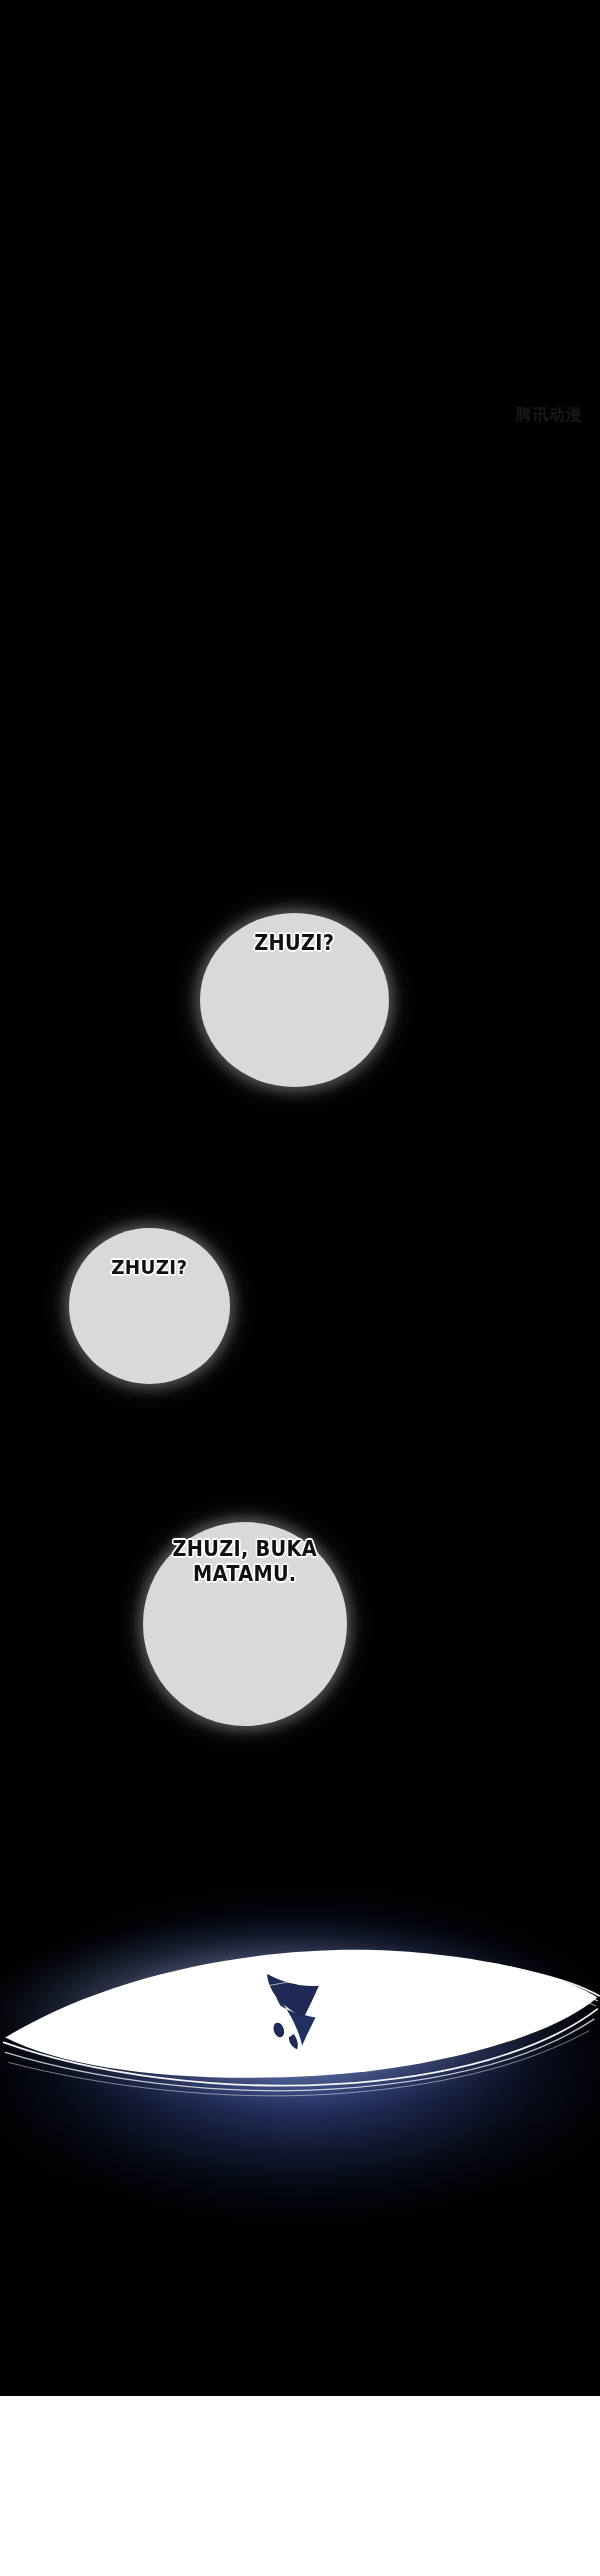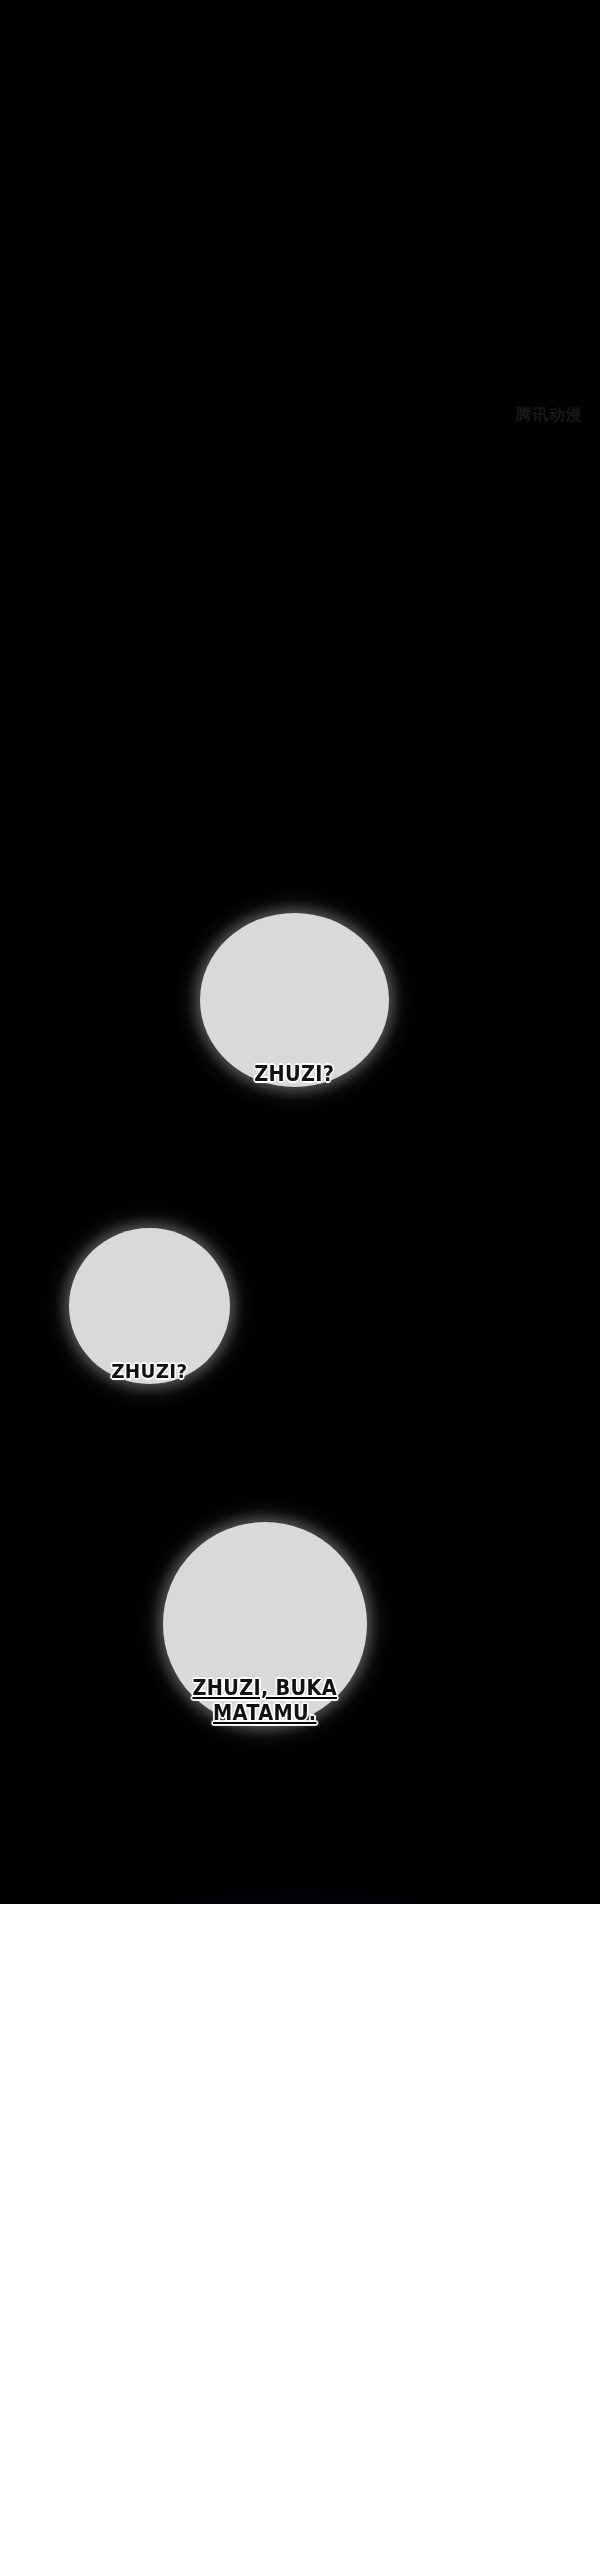--- a/index.html
+++ b/index.html
@@ -8,21 +8,21 @@
     padding: 0;
     background: #ffffff;
   }
   body {
     font-family: "DejaVu Sans", sans-serif;
   }
 
   #page {
     position: relative;
     width: 601px;
-    height: 1904px;
+    height: 2576px;
     overflow: hidden;
     background: #4d7c0f;
   }
 
   
   #comic-panel {
     position: absolute;
     left: 0;
     top: 0;
     width: 601px;
@@ -55,21 +55,21 @@
     white-space: nowrap;
     user-select: none;
   }
 
   
   .bubble {
     position: absolute;
     border-radius: 50%;
     background: #d9d9d7;
     display: flex;
-    align-items: flex-end;
+    align-items: flex-start;
     justify-content: center;
     box-shadow:
       0 0 11.7px 5px rgba(217,217,215,0.30),
       0 0 25px 10px rgba(200,200,200,0.12);
   }
   .bubble-text {
     position: relative;
     width: 86%;
     text-align: center;
     font-family: "DejaVu Sans", sans-serif;
@@ -87,21 +87,21 @@
       0 -1.7px 0 #ffffff, 0 1.7px 0 #ffffff,
       0 0 3.3px #ffffff;
   }
 
   #bubble-1 { left: 200px; top: 913px; width: 189px; height: 174px; }
   #bubble-1 .bubble-text { font-size: 21px; margin-top: 18.4px; }
 
   #bubble-2 { left: 69px; top: 1228px; width: 161px; height: 156px; }
   #bubble-2 .bubble-text { font-size: 20px; margin-top: 28px; }
 
-  #bubble-3 { left: 163px; top: 1522px; width: 204px; height: 204px; text-decoration: underline; }
+  #bubble-3 { left: 143px; top: 1522px; width: 204px; height: 204px; }
   #bubble-3 .bubble-text { font-size: 21px; margin-top: 15px; }
 
   #bubble-4 { left: 294px; top: 1742px; width: 214px; height: 187px; }
   #bubble-4 .bubble-text { font-size: 16px; margin-top: 5px; }
 
   
   #glow-scene {
     position: absolute;
     left: 0;
     top: 1819px;

